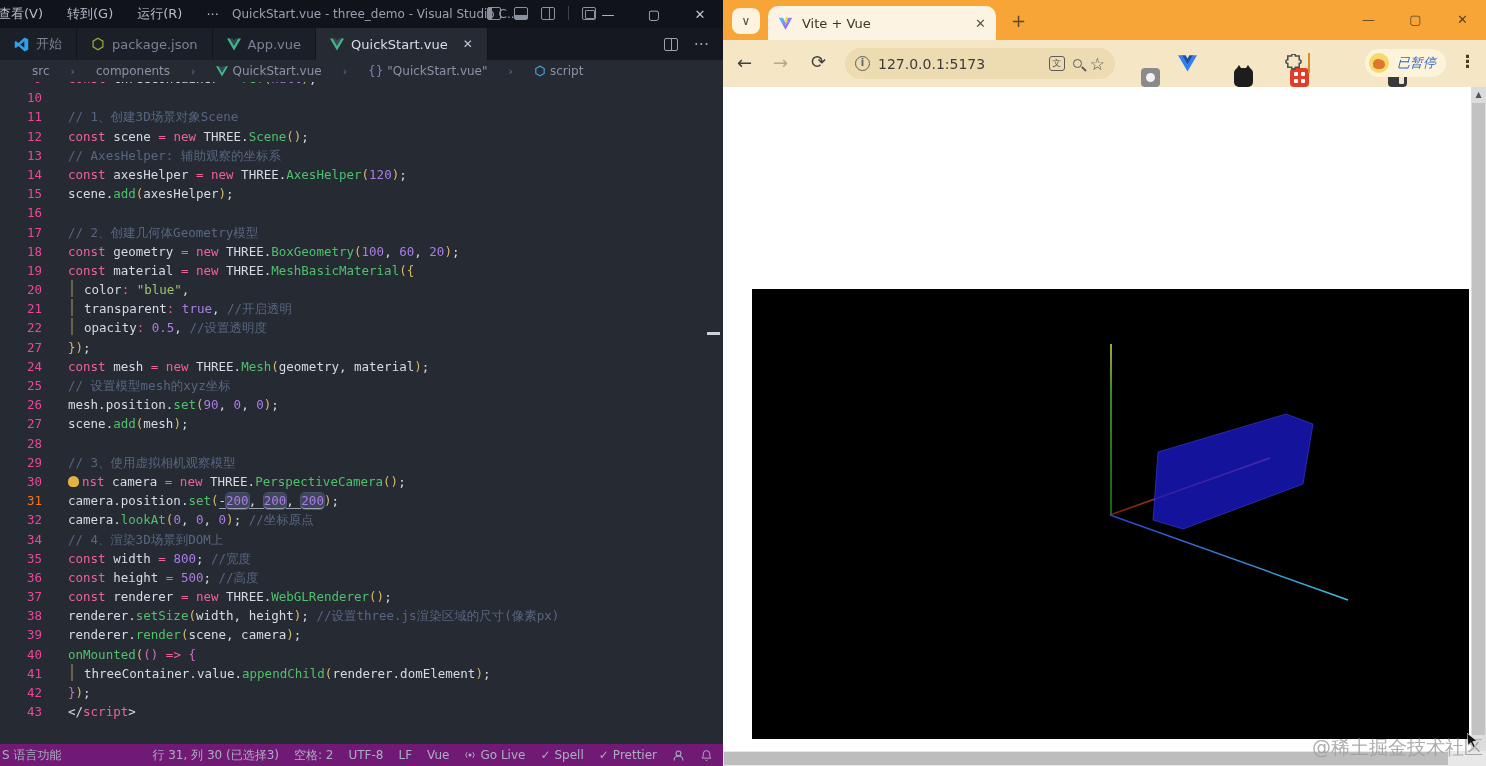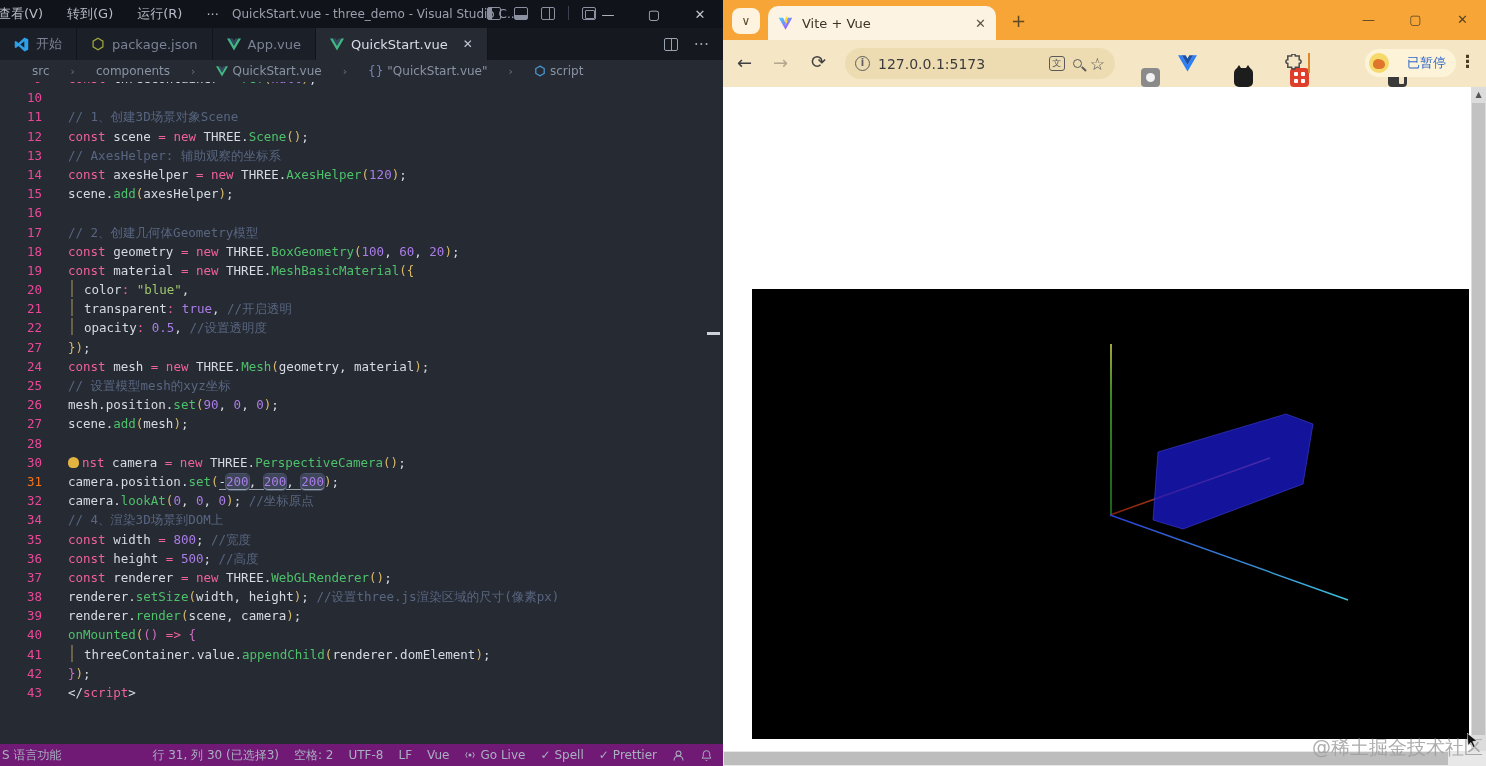--- a/index.html
+++ b/index.html
@@ -80,21 +80,21 @@
   .br-winbtn { width:47px; height:38px; display:flex; align-items:center; justify-content:center;
     color:#54452a; font-size:13px; }
 
   .br-toolbar { position:absolute; left:0; top:40px; width:100%; height:47px; background:#f5e7c6;
     display:flex; align-items:center; }
   .omnibox { position:absolute; left:122px; top:8px; width:270px; height:31px; background:#eddcb2;
     border-radius:16px; display:flex; align-items:center; padding:0 10px; gap:8px; }
   .url-text { font-size:14px; color:#3c3c3c; flex:1; }
   .ext-sep { position:absolute; left:585px; top:13px; width:2px; height:20px; background:#e0862c; }
   .pause-pill { position:absolute; left:642px; top:9px; height:28px; background:#fdf3d8; border-radius:14px;
-    display:flex; align-items:center; gap:18px; padding:0 10px 0 4px; }
+    display:flex; align-items:center; gap:8px; padding:0 10px 0 4px;font-style:italic; }
   .pause-ic { width:20px; height:20px; border-radius:50%; background:#f6d96b; position:relative; overflow:hidden; }
   .pause-ic::after{ content:""; position:absolute; left:4px; top:6px; width:12px; height:10px;
     background:#e0762c; border-radius:45% 55% 40% 40%; }
   .pause-label { font-size:13px; color:#2f66c9; }
 
   .br-content { position:absolute; left:0; top:87px; width:763px; height:679px; background:#ffffff; }
   #canvas3d { position:absolute; left:29px; top:202px; width:717px; height:450px; background:#000; }
 
   .v-scroll { position:absolute; left:748px; top:87px; width:15px; height:664px; background:#dcdcdc; }
   .v-thumb { position:absolute; left:1px; top:16px; width:13px; height:632px; background:#c2c2c2; }
@@ -241,20 +241,21 @@
           <div class="crow"><span class="ln">19</span><span class="ltxt"><span class="tk k">const</span><span class="tk w"> material </span><span class="tk k">=</span><span class="tk w"> </span><span class="tk k">new</span><span class="tk w"> THREE.</span><span class="tk f">MeshBasicMaterial</span><span class="tk g">({</span></span></div>
           <div class="crow"><span class="ln">20</span><span class="ltxt"><span class="tk ig"></span><span class="tk w">color</span><span class="tk k">:</span><span class="tk w"> </span><span class="tk s">"blue"</span><span class="tk w">,</span></span></div>
           <div class="crow"><span class="ln">21</span><span class="ltxt"><span class="tk ig"></span><span class="tk w">transparent</span><span class="tk k">:</span><span class="tk w"> </span><span class="tk n">true</span><span class="tk w">,</span><span class="tk w"> </span><span class="tk c">//开启透明</span></span></div>
           <div class="crow"><span class="ln">22</span><span class="ltxt"><span class="tk ig"></span><span class="tk w">opacity</span><span class="tk k">:</span><span class="tk w"> </span><span class="tk n">0.5</span><span class="tk w">,</span><span class="tk w"> </span><span class="tk c">//设置透明度</span></span></div>
           <div class="crow"><span class="ln">27</span><span class="ltxt"><span class="tk g">})</span><span class="tk w">;</span></span></div>
           <div class="crow"><span class="ln">24</span><span class="ltxt"><span class="tk k">const</span><span class="tk w"> mesh </span><span class="tk k">=</span><span class="tk w"> </span><span class="tk k">new</span><span class="tk w"> THREE.</span><span class="tk f">Mesh</span><span class="tk g">(</span><span class="tk w">geometry, material</span><span class="tk g">)</span><span class="tk w">;</span></span></div>
           <div class="crow"><span class="ln">25</span><span class="ltxt"><span class="tk c">// 设置模型mesh的xyz坐标</span></span></div>
           <div class="crow"><span class="ln">26</span><span class="ltxt"><span class="tk w">mesh.position.</span><span class="tk f">set</span><span class="tk g">(</span><span class="tk n">90</span><span class="tk w">, </span><span class="tk n">0</span><span class="tk w">, </span><span class="tk n">0</span><span class="tk g">)</span><span class="tk w">;</span></span></div>
           <div class="crow"><span class="ln">27</span><span class="ltxt"><span class="tk w">scene.</span><span class="tk f">add</span><span class="tk g">(</span><span class="tk w">mesh</span><span class="tk g">)</span><span class="tk w">;</span></span></div>
           <div class="crow"><span class="ln">28</span><span class="ltxt"></span></div>
+          <div class="crow"><span class="ln">29</span><span class="ltxt"><span class="tk c">// 3、使用虚拟相机观察模型</span></span></div>
           <div class="crow"><span class="ln">30</span><span class="ltxt"><span class="tk bulb"></span><span class="tk k">nst</span><span class="tk w"> camera </span><span class="tk k">=</span><span class="tk w"> </span><span class="tk k">new</span><span class="tk w"> THREE.</span><span class="tk f">PerspectiveCamera</span><span class="tk g">()</span><span class="tk w">;</span></span></div>
           <div class="crow"><span class="ln active">31</span><span class="ltxt"><span class="tk w">camera.position.</span><span class="tk f">set</span><span class="tk g">(</span><span class="tk w ul">-</span><span class="tk n hl ul">200</span><span class="tk w ul">, </span><span class="tk n hl ul">200</span><span class="tk w ul">, </span><span class="tk n hl ul">200</span><span class="tk g">)</span><span class="tk w">;</span></span></div>
           <div class="crow"><span class="ln">32</span><span class="ltxt"><span class="tk w">camera.</span><span class="tk f">lookAt</span><span class="tk g">(</span><span class="tk n">0</span><span class="tk w">, </span><span class="tk n">0</span><span class="tk w">, </span><span class="tk n">0</span><span class="tk g">)</span><span class="tk w">; </span><span class="tk c">//坐标原点</span></span></div>
           <div class="crow"><span class="ln">34</span><span class="ltxt"><span class="tk c">// 4、渲染3D场景到DOM上</span></span></div>
           <div class="crow"><span class="ln">35</span><span class="ltxt"><span class="tk k">const</span><span class="tk w"> width </span><span class="tk k">=</span><span class="tk w"> </span><span class="tk n">800</span><span class="tk w">; </span><span class="tk c">//宽度</span></span></div>
           <div class="crow"><span class="ln">36</span><span class="ltxt"><span class="tk k">const</span><span class="tk w"> height </span><span class="tk k">=</span><span class="tk w"> </span><span class="tk n">500</span><span class="tk w">; </span><span class="tk c">//高度</span></span></div>
           <div class="crow"><span class="ln">37</span><span class="ltxt"><span class="tk k">const</span><span class="tk w"> renderer </span><span class="tk k">=</span><span class="tk w"> </span><span class="tk k">new</span><span class="tk w"> THREE.</span><span class="tk f">WebGLRenderer</span><span class="tk g">()</span><span class="tk w">;</span></span></div>
           <div class="crow"><span class="ln">38</span><span class="ltxt"><span class="tk w">renderer.</span><span class="tk f">setSize</span><span class="tk g">(</span><span class="tk w">width, height</span><span class="tk g">)</span><span class="tk w">; </span><span class="tk c">//设置three.js渲染区域的尺寸(像素px)</span></span></div>
           <div class="crow"><span class="ln">39</span><span class="ltxt"><span class="tk w">renderer.</span><span class="tk f">render</span><span class="tk g">(</span><span class="tk w">scene, camera</span><span class="tk g">)</span><span class="tk w">;</span></span></div>
           <div class="crow"><span class="ln">40</span><span class="ltxt"><span class="tk f">onMounted</span><span class="tk g">(</span><span class="tk m">()</span><span class="tk w"> </span><span class="tk k">=&gt;</span><span class="tk w"> </span><span class="tk m">{</span></span></div>

